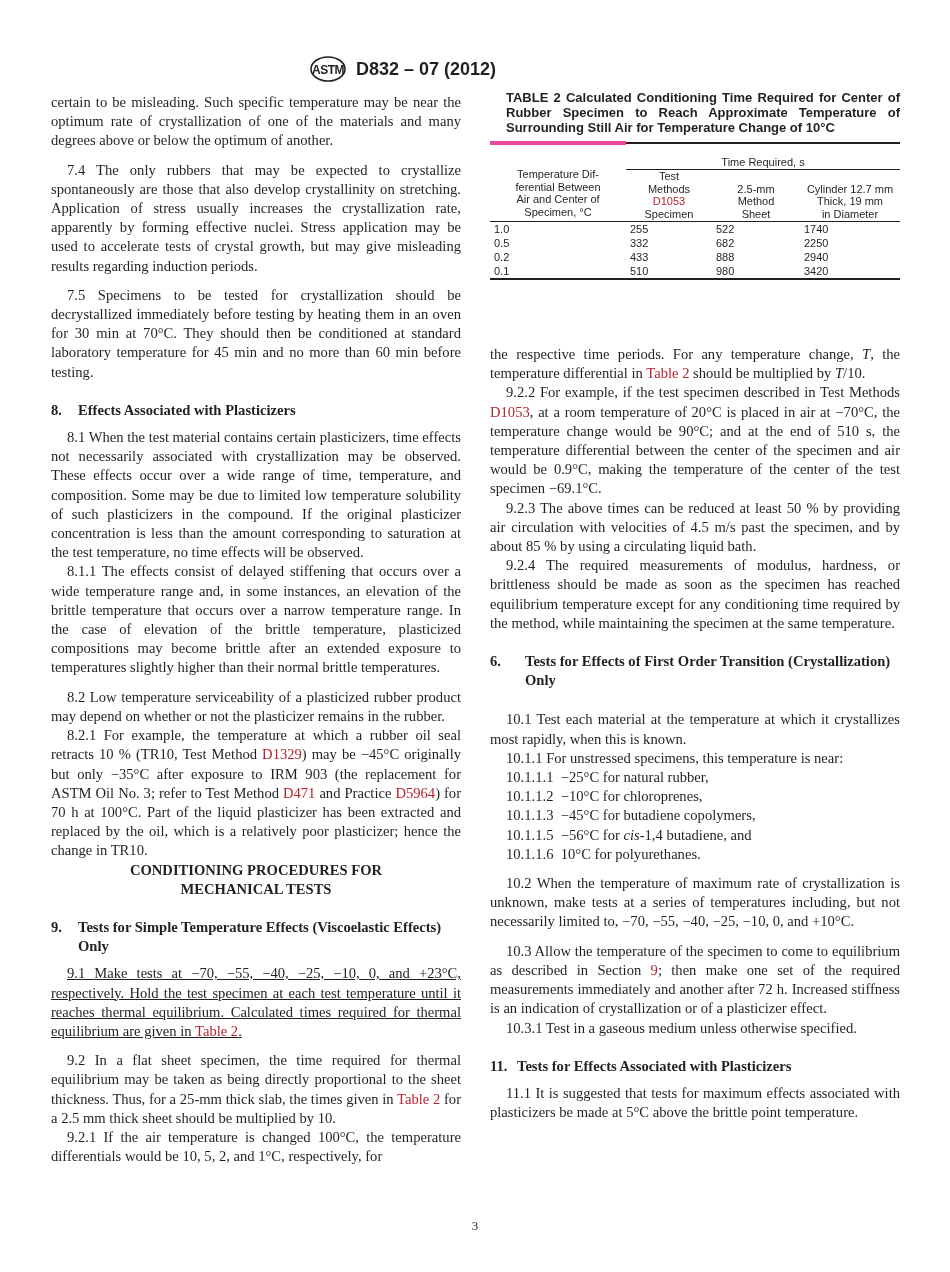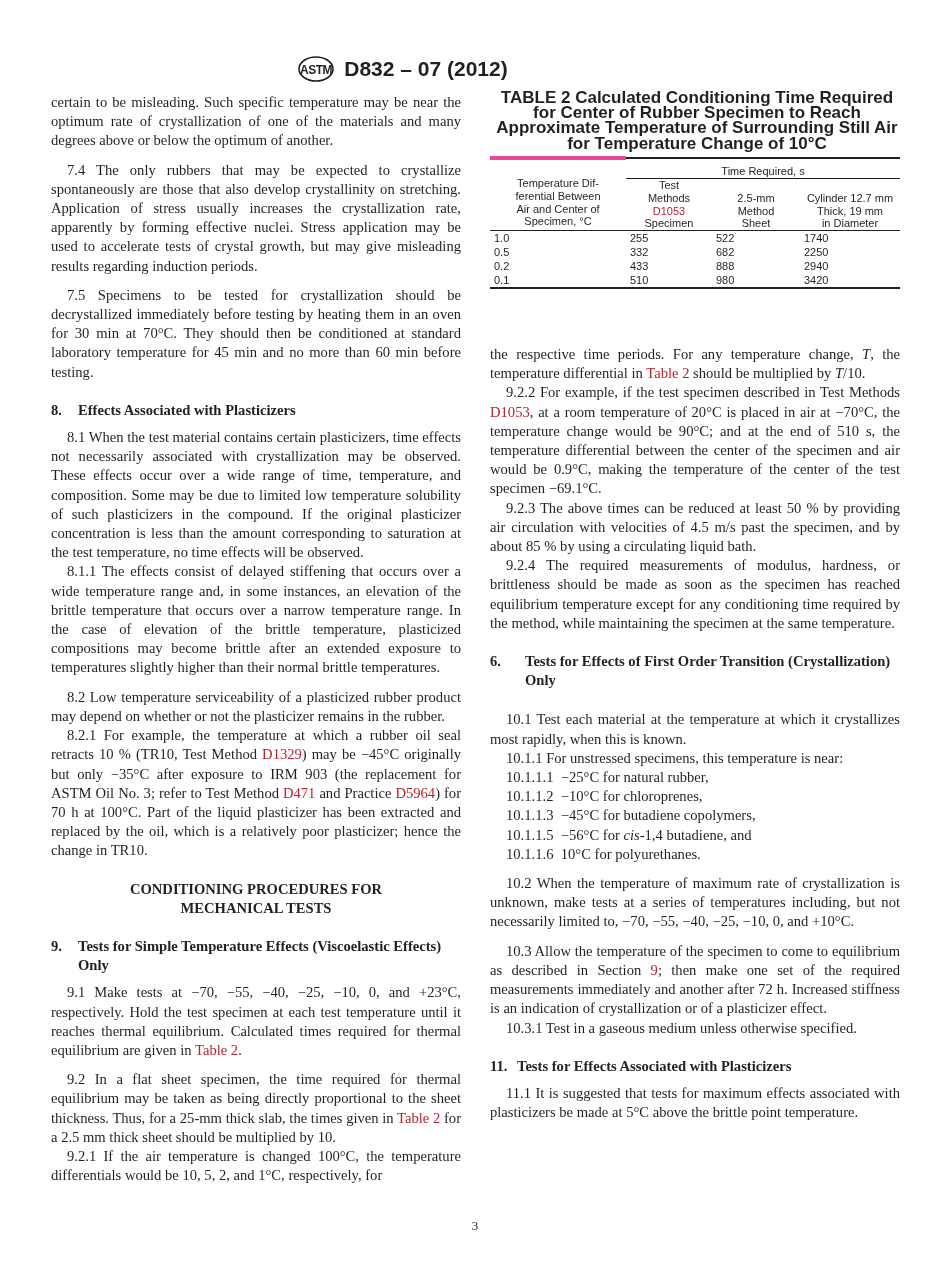--- a/index.html
+++ b/index.html
@@ -1,39 +1,39 @@
 <!DOCTYPE html>
 <html><head>
 <meta charset="utf-8">
 <style>
   html, body { margin: 0; padding: 0; background: #ffffff; }
   body { width: 950px; height: 1272px; position: relative; overflow: hidden; color: #231f20; }
 
   .header { position: absolute; top: 55px; left: 0; width: 804px; text-align: center; height: 30px; }
   .header .logo { display: inline-block; vertical-align: middle; width: 40px; height: 28px; margin-right: 4px; }
-  .header .docid { display: inline-block; vertical-align: middle; font-family: "Liberation Sans", sans-serif; font-weight: bold; font-size: 21px; color: #231f20; }
+  .header .docid { display: inline-block; vertical-align: middle; font-family: "Liberation Sans", sans-serif; font-weight: bold; font-size: 18px; color: #231f20; }
 
   .col { position: absolute; font-family: "Liberation Serif", serif; font-size: 14.6px; line-height: 19.2px; text-align: justify; }
   .col-left { left: 51px; top: 93px; width: 410px; }
   .col-right-top { left: 490px; top: 90px; width: 410px; }
   .col-right { left: 490px; top: 345px; width: 410px; }
 
   p { margin: 0; }
   .para { text-indent: 16px; }
   .gap { margin-top: 10px; }
   .gap-lg { margin-top: 16px; }
   .sec-head { font-weight: bold; text-align: left; margin: 0; padding-left: 27px; text-indent: -27px; }
   .sec-num { display: inline-block; width: 27px; text-indent: 0; }
   .center-head { font-weight: bold; text-align: center; }
   .sub-item { padding-left: 16px; text-align: left; }
   .link { color: #b8232f; }
   .italic { font-style: italic; }
 
   
-  .tbl-title { font-family: "Liberation Sans", sans-serif; font-weight: bold; font-size: 17px; line-height: 15.2px; text-align: center; margin: 0 0 5px 4px; }
+  .tbl-title { font-family: "Liberation Sans", sans-serif; font-weight: bold; font-size: 13px; line-height: 15.2px; margin: 0 0 5px 16px; }
   table.t2 { width: 100%; border-collapse: collapse; font-family: "Liberation Sans", sans-serif; font-size: 11px; line-height: 12.6px; color: #231f20; }
   table.t2 th { font-weight: normal; text-align: center; vertical-align: bottom; padding: 0 4px; }
   table.t2 td { text-align: left; padding: 0 4px; line-height: 14px; }
   .top-rule { border-top: 2px solid #231f20; }
   .bot-rule td { border-bottom: 2px solid #231f20; padding-bottom: 2px; }
   .thead-bottom th { border-bottom: 1px solid #231f20; padding-bottom: 1px; }
 
   .page-num { position: absolute; top: 1218px; left: 0; width: 950px; text-align: center; font-family: "Liberation Serif", serif; font-size: 13px; color: #231f20; }
 </style>
 </head>
@@ -54,44 +54,44 @@
   <p class="para gap">7.4 The only rubbers that may be expected to crystallize spontaneously are those that also develop crystallinity on stretching. Application of stress usually increases the crystallization rate, apparently by forming effective nuclei. Stress application may be used to accelerate tests of crystal growth, but may give misleading results regarding induction periods.</p>
   <p class="para gap">7.5 Specimens to be tested for crystallization should be decrystallized immediately before testing by heating them in an oven for 30 min at 70°C. They should then be conditioned at standard laboratory temperature for 45 min and no more than 60 min before testing.</p>
 
   <p class="sec-head gap-lg" style="margin-top:19px;font-family:Liberation Serif, serif;"><span class="sec-num">8.</span><span>Effects Associated with Plasticizers</span></p>
 
   <p class="para gap" style="margin-top:8px;">8.1 When the test material contains certain plasticizers, time effects not necessarily associated with crystallization may be observed. These effects occur over a wide range of time, temperature, and composition. Some may be due to limited low temperature solubility of such plasticizers in the compound. If the original plasticizer concentration is less than the amount corresponding to saturation at the test temperature, no time effects will be observed.</p>
   <p class="para">8.1.1 The effects consist of delayed stiffening that occurs over a wide temperature range and, in some instances, an elevation of the brittle temperature that occurs over a narrow temperature range. In the case of elevation of the brittle temperature, plasticized compositions may become brittle after an extended exposure to temperatures slightly higher than their normal brittle temperatures.</p>
   <p class="para gap">8.2 Low temperature serviceability of a plasticized rubber product may depend on whether or not the plasticizer remains in the rubber.</p>
   <p class="para"><span>8.2.1 For example, the temperature at which a rubber oil seal retracts 10 % (TR10, Test Method </span><span class="link">D1329</span><span>) may be −45°C originally but only −35°C after exposure to IRM 903 (the replacement for ASTM Oil No. 3; refer to Test Method </span><span class="link">D471</span><span> and Practice </span><span class="link">D5964</span><span>) for 70 h at 100°C. Part of the liquid plasticizer has been extracted and replaced by the oil, which is a relatively poor plasticizer; hence the change in TR10.</span></p>
 
-  <div class="center-head" style="margin-top:19px;">
+  <div class="center-head" style="">
     <div>CONDITIONING PROCEDURES FOR</div>
     <div>MECHANICAL TESTS</div>
   </div>
 
   <p class="sec-head" style="margin-top:19px;"><span class="sec-num">9.</span><span>Tests for Simple Temperature Effects (Viscoelastic Effects) Only</span></p>
 
-  <p class="para" style="margin-top:8px;"><span>9.1 Make tests at −70, −55, −40, −25, −10, 0, and +23°C, respectively. Hold the test specimen at each test temperature until it reaches thermal equilibrium. Calculated times required for thermal equilibrium are given in </span><span class="link">Table 2</span><span>.</span></p>
+  <p class="para" style="margin-top:8px;text-decoration:underline;"><span>9.1 Make tests at −70, −55, −40, −25, −10, 0, and +23°C, respectively. Hold the test specimen at each test temperature until it reaches thermal equilibrium. Calculated times required for thermal equilibrium are given in </span><span class="link">Table 2</span><span>.</span></p>
   <p class="para gap"><span>9.2 In a flat sheet specimen, the time required for thermal equilibrium may be taken as being directly proportional to the sheet thickness. Thus, for a 25-mm thick slab, the times given in </span><span class="link">Table 2</span><span> for a 2.5 mm thick sheet should be multiplied by 10.</span></p>
   <p class="para">9.2.1 If the air temperature is changed 100°C, the temperature differentials would be 10, 5, 2, and 1°C, respectively, for</p>
 </div>
 
 <div class="col col-right-top">
   <div class="tbl-title">TABLE 2 Calculated Conditioning Time Required for Center of Rubber Specimen to Reach Approximate Temperature of Surrounding Still Air for Temperature Change of 10°C</div>
   <table class="t2">
     <thead>
       <tr class="top-rule">
         <th rowspan="2" style="width:128px; border-top:4px solid #ec4899; border-bottom:1px solid #231f20; padding-bottom:2px;">
           <div>Temperature Dif-</div>
           <div>ferential Between</div>
           <div>Air and Center of</div>
           <div>Specimen, °C</div>
         </th>
-        <th colspan="3" style="border-top:2px solid #231f20; border-bottom:1px solid #231f20; padding-top:6px; padding-bottom:1px;">Time Required, s</th>
+        <th colspan="3" style="border-top:2px solid #231f20; border-bottom:1px solid #231f20; padding-top:12px; padding-bottom:1px;">Time Required, s</th>
       </tr>
       <tr class="thead-bottom">
         <th style="width:78px;">
           <div>Test</div>
           <div>Methods</div>
           <div class="link">D1053</div>
           <div>Specimen</div>
         </th>
         <th style="width:80px;">
           <div>2.5-mm</div>

